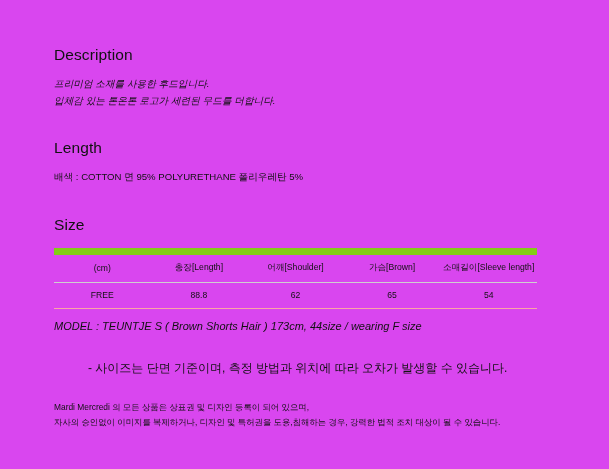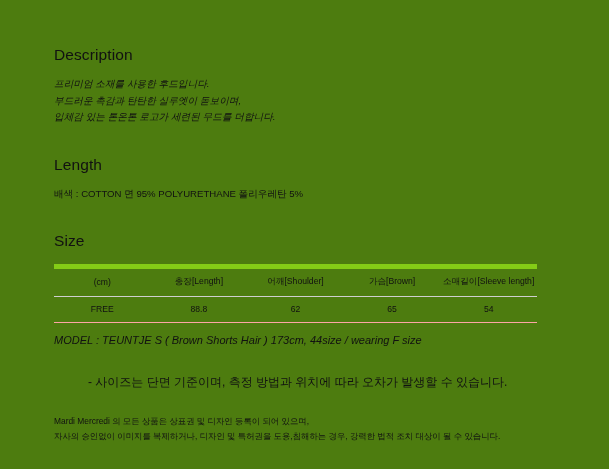--- a/index.html
+++ b/index.html
@@ -11,21 +11,21 @@
     height: 469px;
     background: #ffffff;
     font-family: "Liberation Sans", sans-serif;
     color: #111111;
     -webkit-font-smoothing: antialiased;
   }
   .page {
     position: relative;
     width: 609px;
     height: 469px;
-    background: #4d7c0f;
+    background: #d946ef;
     box-sizing: border-box;
     padding: 46px 72px 0 54px;
   }
   .section-heading {
     font-size: 15.5px;
     font-weight: normal;
     color: #111111;
     margin: 0 0 12px 0;
     letter-spacing: 0.1px;
   }
@@ -56,21 +56,21 @@
     font-size: 8.6px;
     color: #111111;
   }
   table.size-table th,
   table.size-table td {
     font-weight: normal;
     text-align: center;
     padding: 7px 0 8px 0;
   }
   table.size-table thead tr {
-    border-top: 5px solid #84cc16;
+    border-top: 7px solid #84cc16;
     border-bottom: 1px solid #cfcfcf;
   }
   table.size-table tbody tr {
     border-bottom: 1px solid #fca5a5;
   }
   table.size-table th:first-child,
   table.size-table td:first-child {
     width: 20%;
   }
   table.size-table th:nth-child(2),
@@ -111,21 +111,20 @@
   }
 </style>
 </head>
 <body>
 
 <div class="page">
 
   <section class="block-description">
     <h2 class="section-heading">Description</h2>
     <div class="body-line">프리미엄 소재를 사용한 후드입니다.</div>
-    <div class="body-line">부드러운 촉감과 탄탄한 실루엣이 돋보이며,</div>
     <div class="body-line">입체감 있는 톤온톤 로고가 세련된 무드를 더합니다.</div>
   </section>
 
   <section class="block-fabric">
     <h2 class="section-heading">Length</h2>
     <div class="fabric-line">배색 : COTTON 면 95%  POLYURETHANE 폴리우레탄 5%</div>
   </section>
 
   <section class="block-size">
     <h2 class="section-heading">Size</h2>

